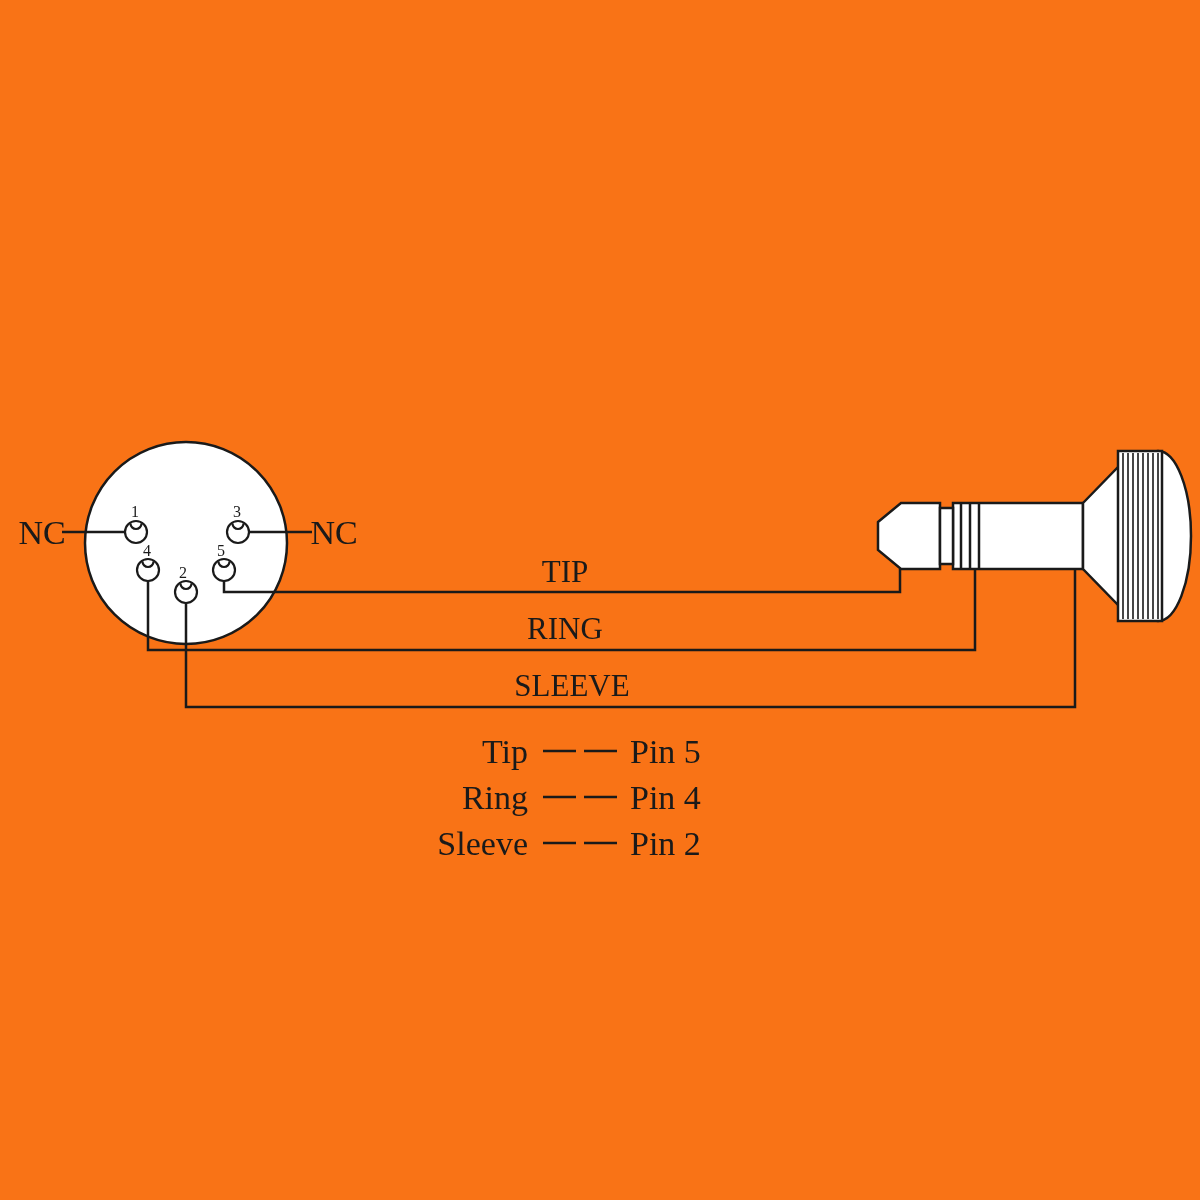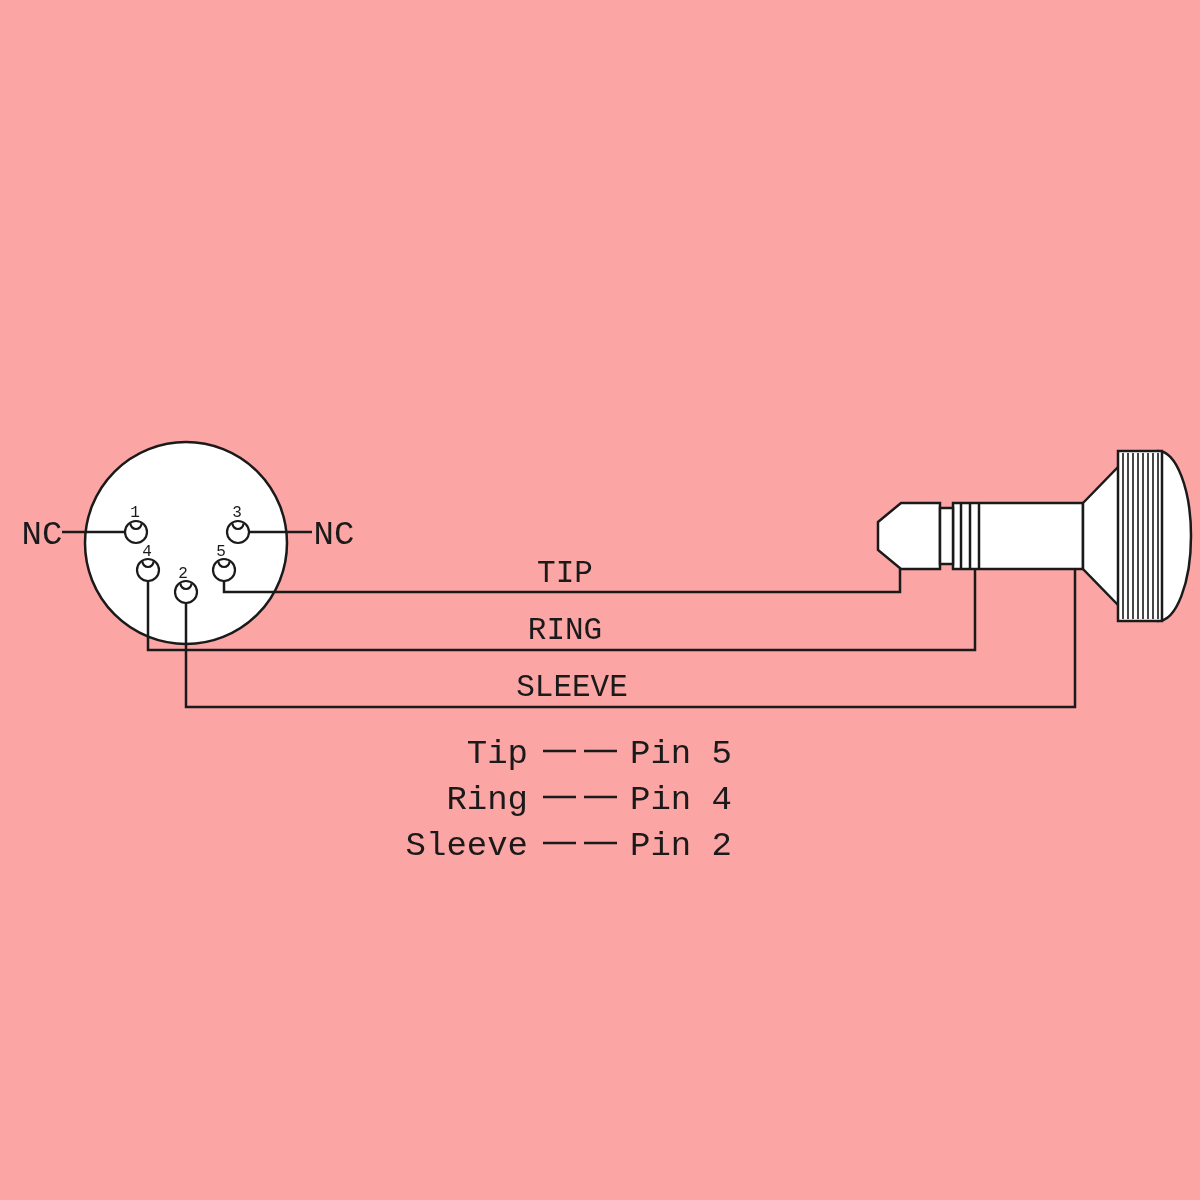--- a/index.html
+++ b/index.html
@@ -4,22 +4,22 @@
 <style>
   html, body {
     margin: 0;
     padding: 0;
     background: #ffffff;
   }
   .stage {
     position: relative;
     width: 1200px;
     height: 1200px;
-    background: #fca5a5;
-    font-family: Liberation Mono, monospace;
+    background: #f97316;
+    font-family: Liberation Serif, serif;
     overflow: hidden;
   }
   svg { display: block; }
   text { fill: #1a1a1a; }
   .lbl-nc     { font-size: 34px; }
   .lbl-wire   { font-size: 31px; }
   .lbl-legend { font-size: 34px; }
   .lbl-pinnum { font-size: 16px; }
 </style>
 </head>

